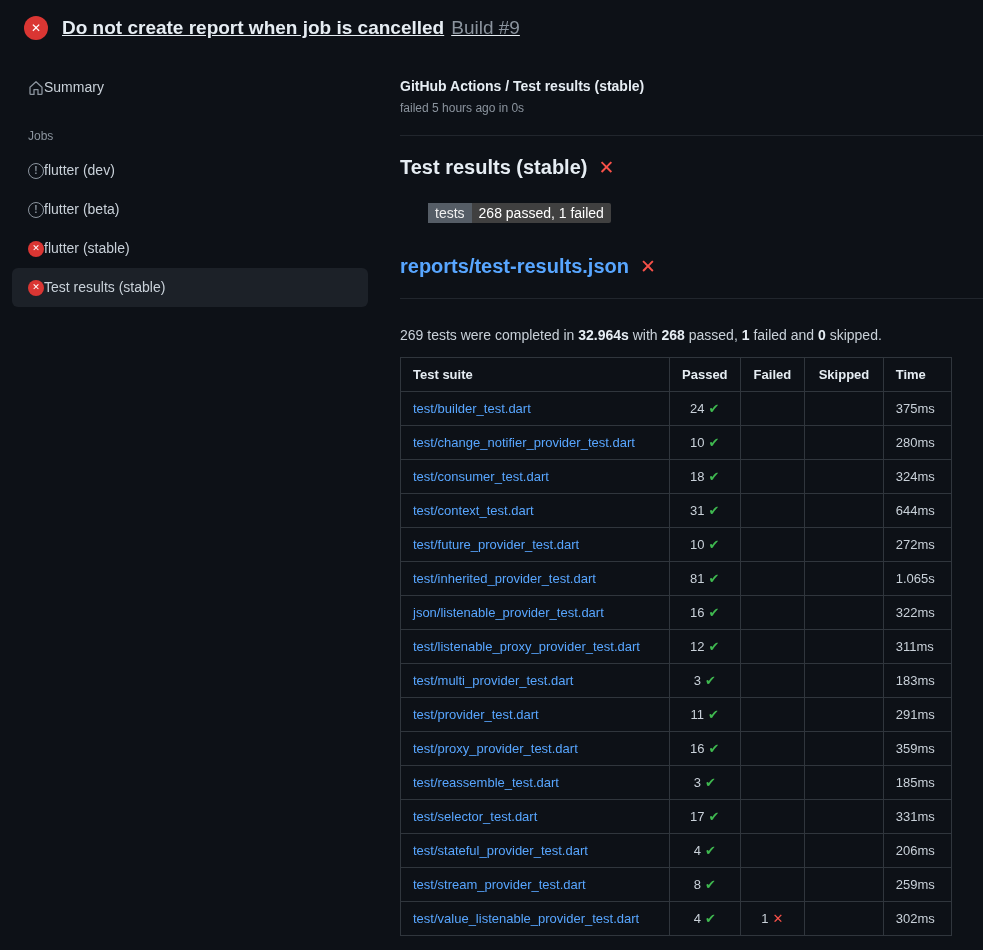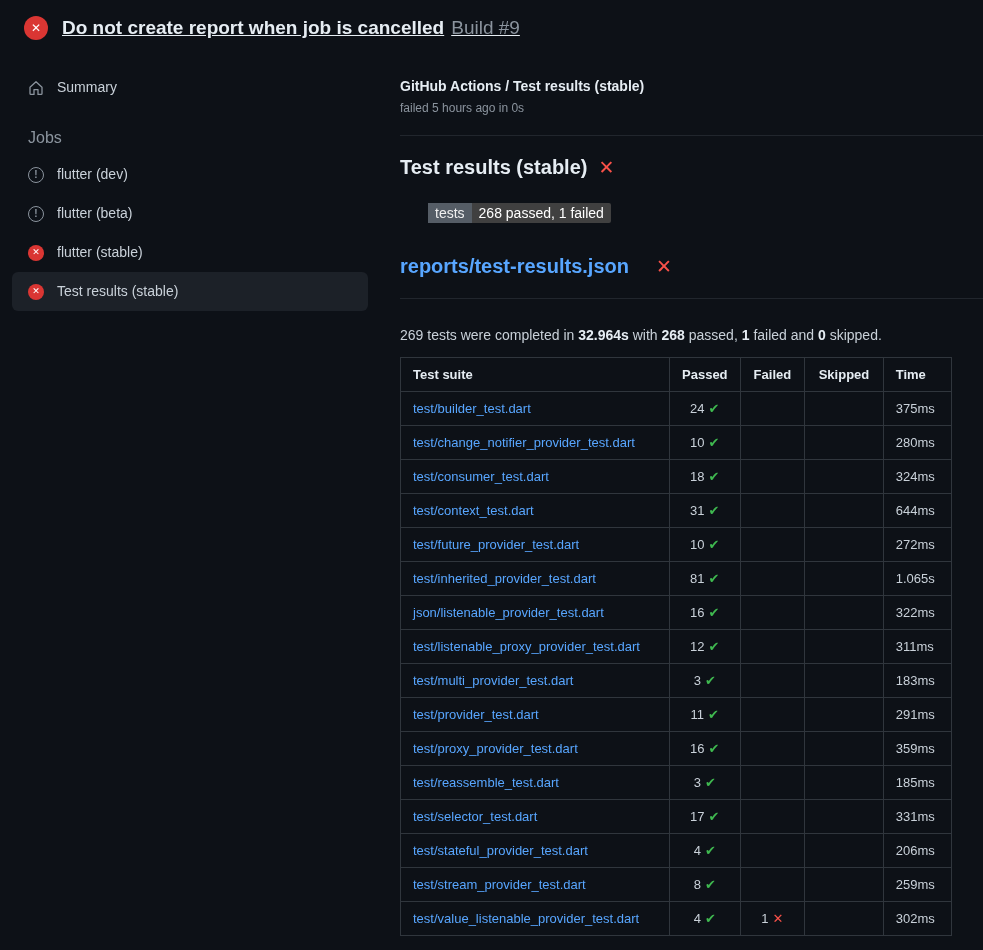--- a/index.html
+++ b/index.html
@@ -31,29 +31,29 @@
   }
   .header h1 { font-size: 19px; font-weight: 700; color: #e6edf3; text-decoration: underline; }
   .build-num { color: #8b949e; font-weight: 400; margin-left: 7px; }
 
   
   .layout { display: flex; align-items: flex-start; }
 
   
   .sidebar { width: 380px; flex: none; padding: 14px 12px 0 12px; }
   .side-item {
-    display: flex; align-items: center; gap: 13px;
+    display: flex; align-items: center; 
     padding: 11px 16px;
     border-radius: 6px;
     color: #c9d1d9;
     cursor: pointer;
     line-height: 17px;
   }
   .side-item.selected { background: #1c2128; }
-  .jobs-label { color: #8b949e; font-size: 16px; margin: 22px 0 8px 16px; }
+  .jobs-label { color: #8b949e; font-size: 12px; margin: 22px 0 8px 16px; }
   .warn-icon {
     width: 16px; height: 16px; flex: none;
     border-radius: 50%;
     border: 1px solid #8b949e;
     color: #8b949e;
     font-size: 10px; font-weight: 700;
     display: flex; align-items: center; justify-content: center;
   }
   .x-circle {
     width: 16px; height: 16px; flex: none;
@@ -85,21 +85,21 @@
     overflow: hidden;
     margin-bottom: 24px;
     line-height: 14px;
     padding-left: 28px;
   }
   .badge-label { background: #555d66; color: #f0f0f0; padding: 3px 7px; }
   .badge-value { background: #404040; color: #fff; padding: 3px 7px; }
 
   .report-title {
     font-size: 20px; font-weight: 700;
-    display: flex; align-items: center; gap: 27px;
+    display: flex; align-items: center; gap: 11px;
     margin: 8px 0 0 0;
   }
   .report-title a { color: #58a6ff; text-decoration: none; }
 
   .summary-line { margin: 28px 0 14px 0; color: #c9d1d9; font-size: 14px; }
   .summary-line b { color: #e6edf3; }
 
   
   table { border-collapse: collapse; width: 552px; font-size: 13px; margin-top: 12px; }
   th, td { border: 1px solid #30363d; padding: 8px 12px; line-height: 17px; }

